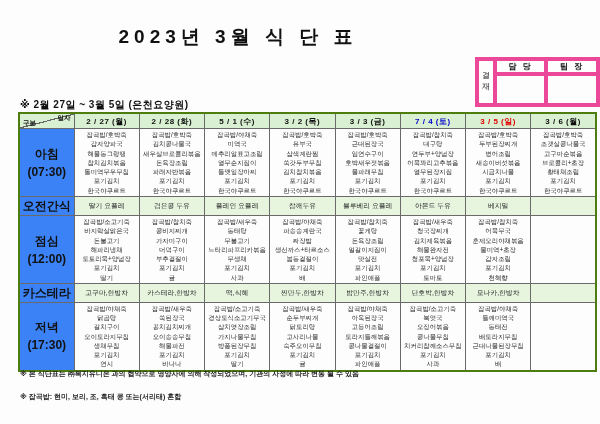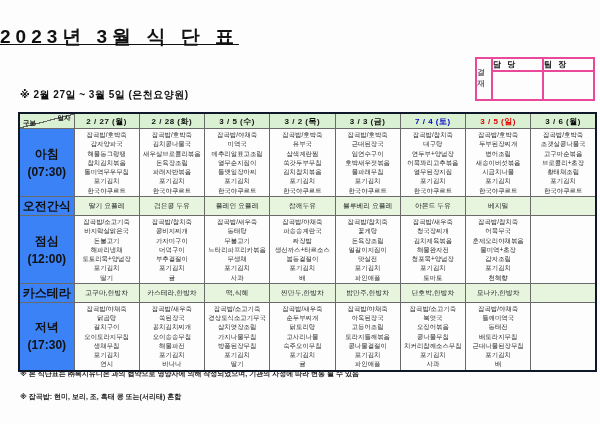--- a/index.html
+++ b/index.html
@@ -1,29 +1,29 @@
 <!DOCTYPE html>
 <html><head>
 <meta charset="utf-8">
 <style>
   html,body{margin:0;padding:0;}
   body{width:600px;height:424px;background:#fdfdfd;position:relative;
        font-family:"Liberation Sans","DejaVu Sans",sans-serif;color:#111;overflow:hidden;}
-  .title{position:absolute;top:24px;left:0;width:476px;text-align:left;
-         font-size:19px;font-weight:bold;letter-spacing:5px;text-decoration:underline;}
+  .title{position:absolute;top:24px;left:0;width:476px;text-align:center;
+         font-size:19px;font-weight:bold;letter-spacing:5px;}
   
   .approval{position:absolute;top:57px;left:475px;border-collapse:collapse;}
-  .approval td{border:2px solid #ec4899;text-align:left;vertical-align:middle;padding:0;}
+  .approval td{border:4px solid #ec4899;text-align:center;vertical-align:middle;padding:0;}
   .ap-stamp{width:14px;font-size:8px;line-height:1.35;white-space:pre-line;padding:0 2px;}
   .ap-head{width:49px;height:11px;font-size:8px;font-weight:bold;letter-spacing:2px;}
   .ap-sign{height:27px;}
-  .week{position:absolute;top:88px;left:20px;font-size:10px;font-weight:bold;letter-spacing:0.5px;}
+  .week{position:absolute;top:98px;left:20px;font-size:10px;font-weight:bold;letter-spacing:0.5px;}
   
   .menu-table{position:absolute;top:112px;left:18px;width:579px;
-              border-collapse:collapse;table-layout:fixed;border:2px solid #0f172a;}
+              border-collapse:collapse;table-layout:fixed;border:2px solid #4d7c0f;}
   .menu-table td{border:1px solid #6a6a6a;padding:0;text-align:center;vertical-align:middle;}
   .menu-table col.c-label{width:55px;}
   .date{height:14px;font-size:8px;font-weight:bold;background:#d9f0d2;letter-spacing:0.5px;}
   .rowlabel{background:#3b82f6;font-size:12px;font-weight:bold;line-height:1.5;}
   .cell{font-size:6.4px;color:#222;line-height:1.45;padding:2px 0;}
   .snackcell{background:#e7f5df;font-size:6.8px;color:#222;height:12px;}
   .mealrow{height:68px;}
   .corner{background:#d9f0d2 linear-gradient(to bottom right,
           rgba(0,0,0,0) calc(50% - 0.6px),#666 calc(50% - 0.6px),
           #666 calc(50% + 0.6px),rgba(0,0,0,0) calc(50% + 0.6px));
@@ -68,21 +68,21 @@
       <col>
   </colgroup>
   <tbody>
       <tr>
         <td class="corner">
           <span class="c-top">일자</span>
           <span class="c-bot">구분</span>
         </td>
         <td class="date" style="color:#111111">2 / 27 (월)</td>
         <td class="date" style="color:#111111">2 / 28 (화)</td>
-        <td class="date" style="color:#111111">3 / 5 (수)</td>
+        <td class="date" style="color:#111111">5 / 1 (수)</td>
         <td class="date" style="color:#111111">3 / 2 (목)</td>
         <td class="date" style="color:#111111">3 / 3 (금)</td>
         <td class="date" style="color:#0000cc">7 / 4 (토)</td>
         <td class="date" style="color:#e00000">3 / 5 (일)</td>
         <td class="date" style="color:#111111">3 / 6 (월)</td>
       </tr>
       <tr class="mealrow">
         <td class="rowlabel">아침<br>(07:30)</td>
         <td class="cell">잡곡밥/호박죽<br>감자양파국<br>해물동그랑땡<br>참치김치볶음<br>돌미역무우무침<br>포기김치<br>한국야쿠르트</td>
         <td class="cell">잡곡밥/호박죽<br>김치콩나물국<br>새우살브로콜리볶음<br>돈육장조림<br>파래자반볶음<br>포기김치<br>한국야쿠르트</td>

